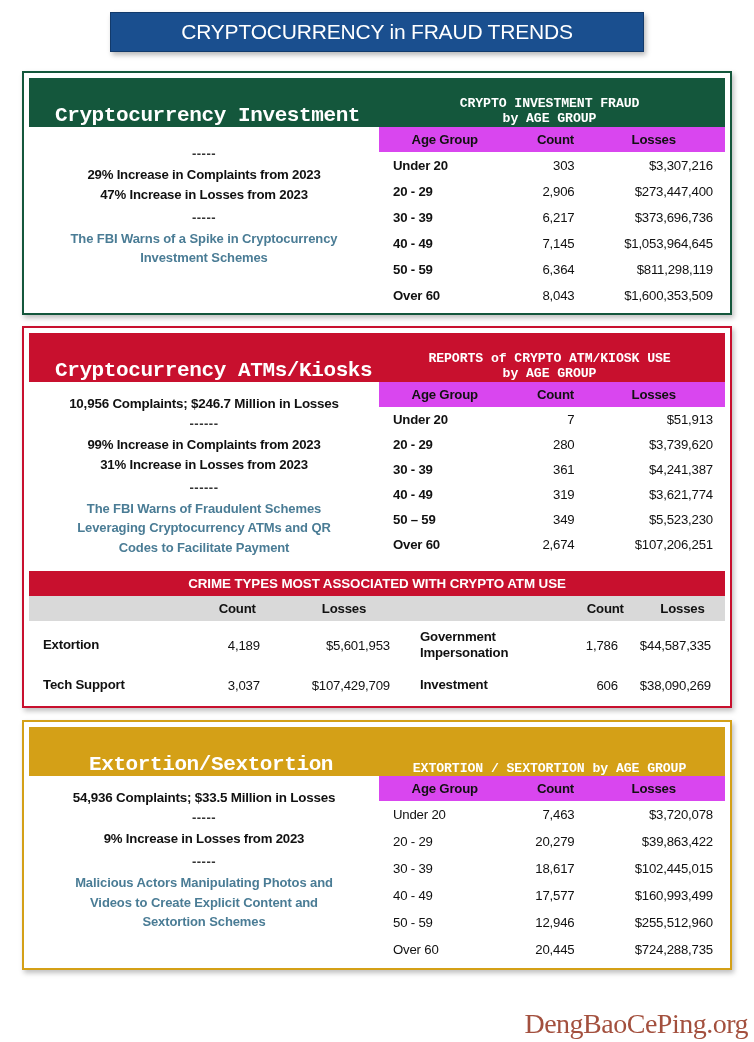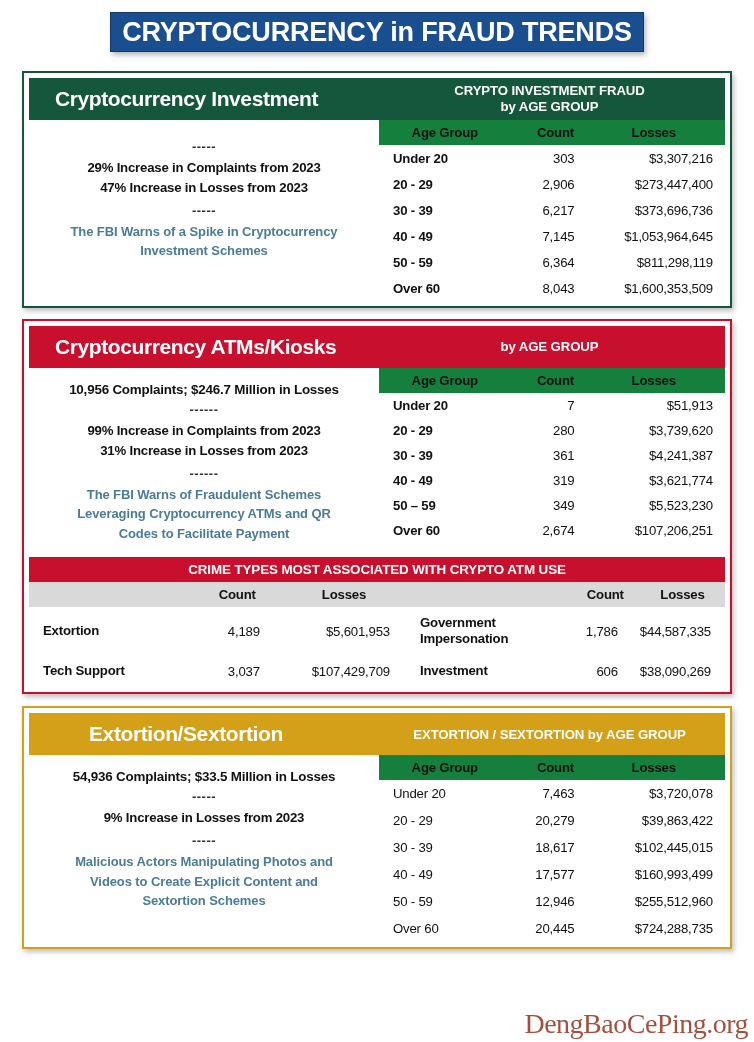--- a/index.html
+++ b/index.html
@@ -24,43 +24,44 @@
     height: 40px;
     background: #1a4f8f;
     border: 1px solid #123a6b;
     display: flex;
     align-items: center;
     justify-content: center;
     box-shadow: 2px 3px 5px rgba(0,0,0,0.28);
   }
   .banner-title {
     color: #ffffff;
-    font-size: 27px;
-    font-weight: bold;
+    font-size: 21px;
+    font-weight: normal;
     letter-spacing: -0.2px;
     white-space: nowrap;
   }
 
   
   .section {
     position: relative;
     margin: 0 22px;
     background: #ffffff;
     padding: 5px;
     box-shadow: 2px 3px 5px rgba(0,0,0,0.25);
   }
   .section.green  { border: 2px solid #14573c; margin-top: 19px; }
   .section.red    { border: 2px solid #c8102e; margin-top: 11px; }
   .section.gold   { border: 2px solid #d4a017; margin-top: 12px; }
 
   
   .band {
     display: flex;
-    align-items: center;
-    height: 42px;
+    align-items: flex-end;
+    height: 49px;
+    font-family: Liberation Mono, monospace;
   }
   .band.green { background: #14573c; }
   .band.red   { background: #c8102e; }
   .band.gold  { background: #d4a017; }
 
   .band-title {
     width: 345px;
     display: flex;
     align-items: center;
     padding-left: 26px;
@@ -130,21 +131,21 @@
 
   
   .age-table { flex: 1; border-collapse: collapse; }
   .age-table th, .age-table td {
     font-size: 13.2px;
     padding: 4px 0;
     letter-spacing: -0.2px;
     white-space: nowrap;
   }
   .age-table thead th {
-    background: #15803d;
+    background: #d946ef;
     color: #111111;
     font-weight: bold;
     padding: 5px 0;
   }
   .age-table th.c-age  { text-align: center; width: 38%; }
   .age-table th.c-cnt  { text-align: center; width: 26%; }
   .age-table th.c-loss { text-align: center; width: 36%; padding-right: 18px; }
 
   .age-table td.c-age  { text-align: left;  padding-left: 14px; font-weight: bold; color: #111111; margin-top: 26px; }
   .age-table td.c-cnt  { text-align: right; padding-right: 26px; color: #111111; }
@@ -271,20 +272,21 @@
         </tr>
       </tbody>
     </table>
   </div>
 </div>
 
 <div class="section red">
   <div class="band red">
     <div class="band-title">Cryptocurrency ATMs/Kiosks</div>
     <div class="band-caption">
+      <span>REPORTS of CRYPTO ATM/KIOSK USE</span>
       <span>by AGE GROUP</span>
     </div>
   </div>
 
   <div class="body-row">
     <div class="left-panel">
       <div class="lp-head">10,956 Complaints; $246.7 Million in Losses</div>
       <div class="lp-sep">------</div>
       <div class="lp-stat">99% Increase in Complaints from 2023</div>
       <div class="lp-stat">31% Increase in Losses from 2023</div>

